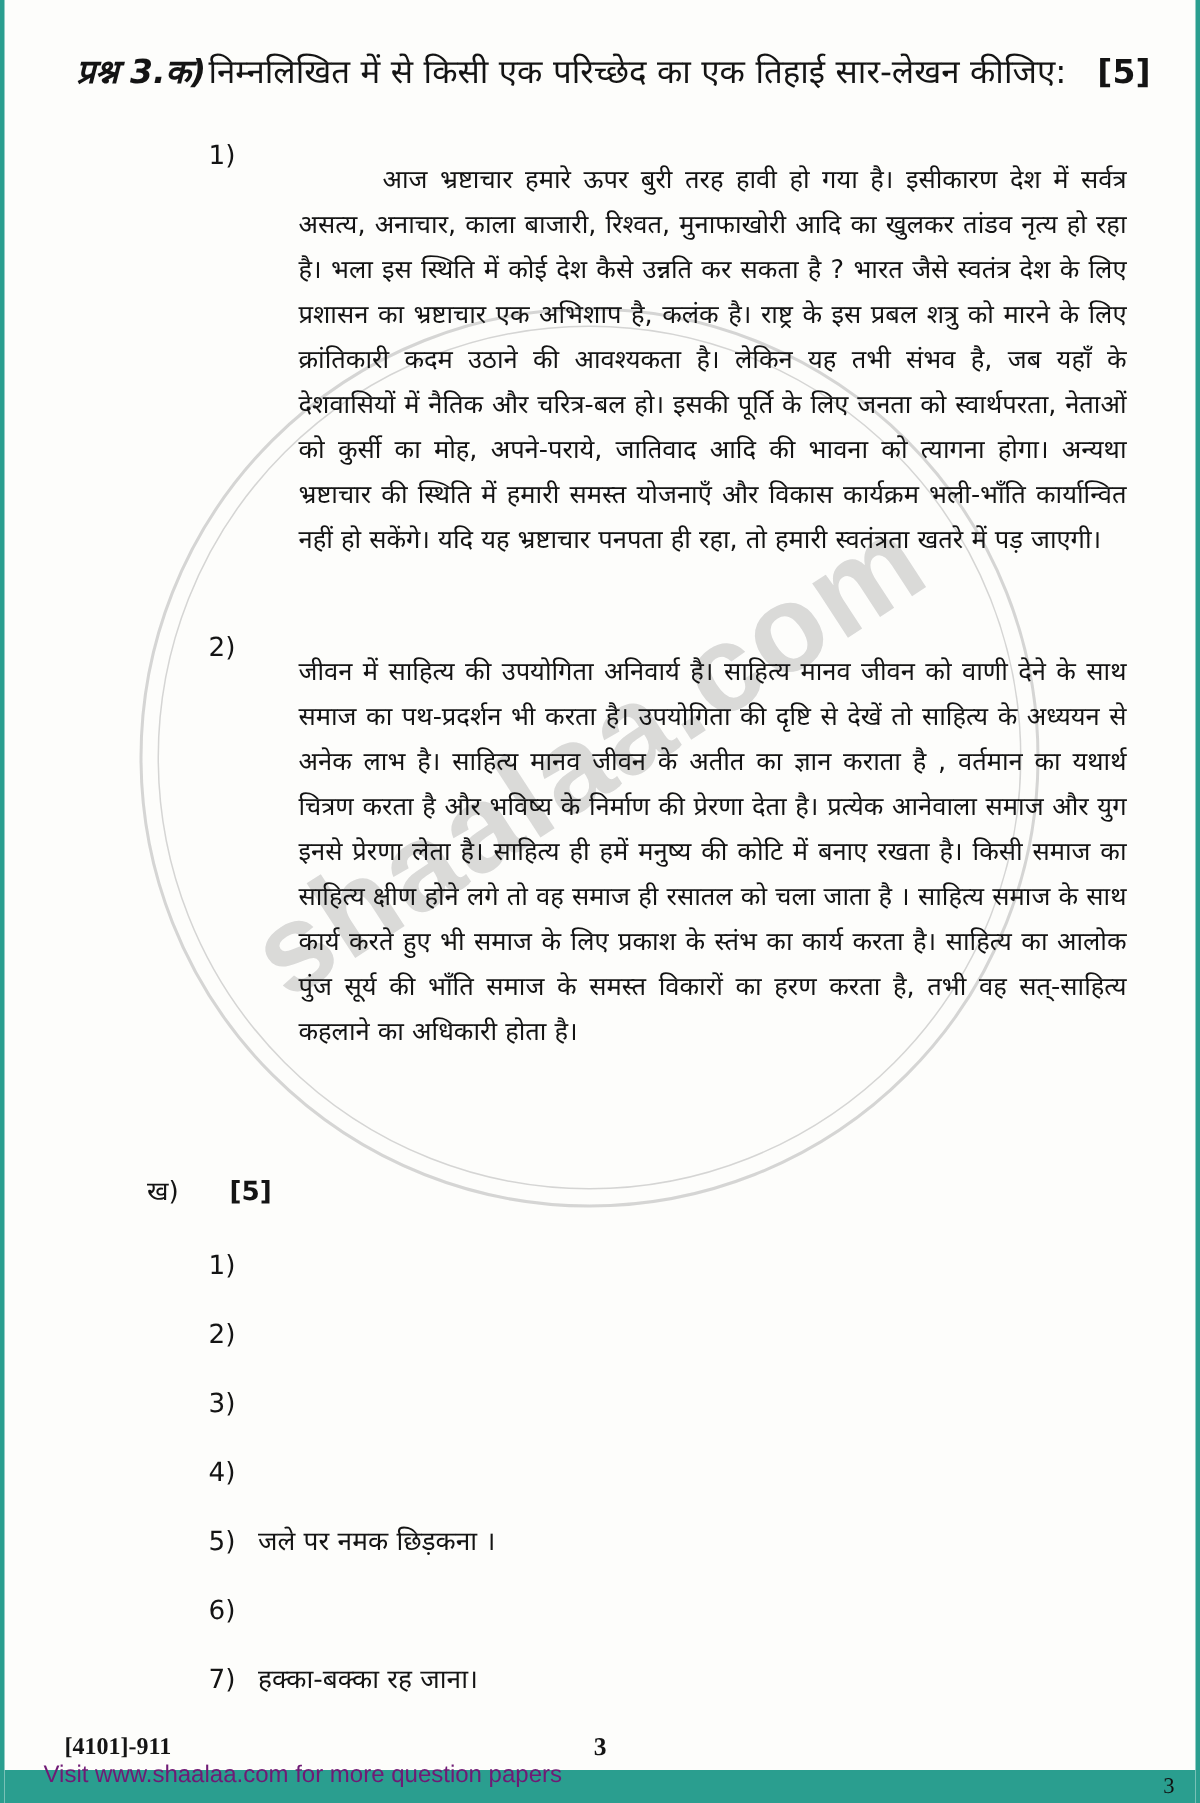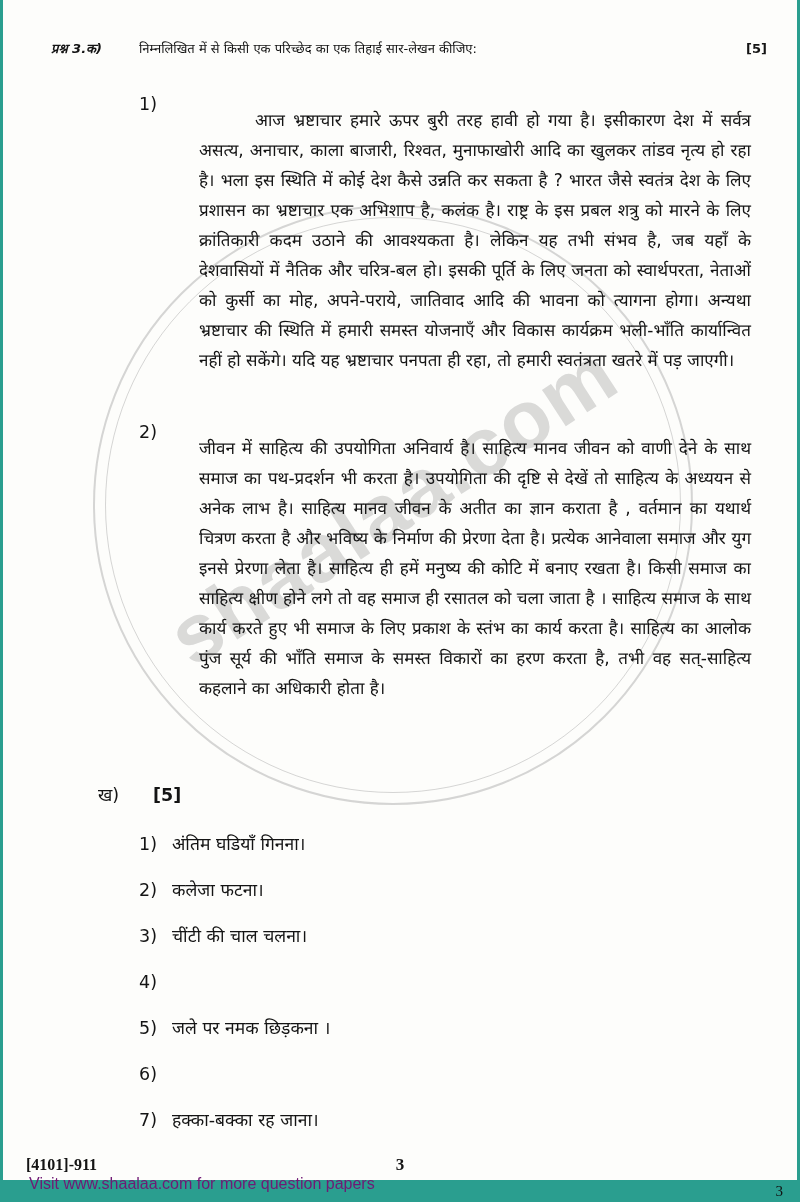--- a/index.html
+++ b/index.html
@@ -23,39 +23,39 @@
   .wm-text{
     position:absolute;left:50%;top:50%;
     transform:translate(-50%,-50%) rotate(-33deg);
     font-family:"Liberation Sans",sans-serif;
     font-size:82px;font-weight:bold;
     color:rgba(150,150,150,.34);
     letter-spacing:2px;white-space:nowrap;
   }
   
   .content{position:relative;z-index:2;padding:34px 30px 0 48px;}
-  .q-header{display:flex;align-items:flex-start;font-size:13px;line-height:29px;}
+  .q-header{display:flex;align-items:flex-start;font-size:22px;line-height:29px;}
   .q-label{font-style:italic;font-weight:bold;width:88px;flex:none;}
   .q-text{flex:1;}
   .marks{font-weight:bold;margin-left:14px;flex:none;}
   .ul{text-underline-offset:3px;}
   .passage{display:flex;margin-top:26px;padding-left:88px;}
   .p-num{width:44px;flex:none;font-size:17.5px;line-height:30px;}
   .p-text{flex:1;margin:16px;font-size:17px;line-height:30px;text-align:justify;}
   .p-text.first-indent{text-indent:56px;}
   .section-b{display:flex;align-items:flex-start;margin-top:62px;padding-left:47px;font-size:17.5px;line-height:29px;}
   .b-label{width:41px;flex:none;}
   .b-text{flex:1;}
   .idiom-list{margin-top:20px;}
   .idiom{display:flex;padding-left:88px;margin-bottom:17px;font-size:17.5px;line-height:29px;}
   .i-num{width:33px;flex:none;}
   .i-text{flex:1;}
   
   .footer-bar{position:absolute;left:0;right:0;bottom:0;height:22px;background:#2a9e8f;z-index:2;}
-  .paper-code{position:absolute;left:23px;bottom:28px;font-weight:bold;font-size:16px;z-index:2;font-family:"Liberation Serif",serif;}
+  .paper-code{position:absolute;left:40px;bottom:28px;font-weight:bold;font-size:16px;z-index:2;font-family:"Liberation Serif",serif;}
   .visit-text{position:absolute;left:26px;bottom:9px;font-size:16px;z-index:3;font-family:"Liberation Sans",sans-serif;color:#701a75;}
   .page-num-center{position:absolute;left:0;right:0;bottom:27px;text-align:center;font-weight:bold;font-size:17px;z-index:2;font-family:"Liberation Serif",serif;}
   .page-num-corner{position:absolute;right:14px;bottom:2px;font-size:15px;z-index:4;font-family:"Liberation Serif",serif;color:#111;}
 </style>
 </head>
 <body>
 
 <div class="page">
 
   <div class="watermark">
@@ -83,29 +83,26 @@
     </div>
 
     <div class="section-b">
       <span class="b-label">ख)</span>
       <span class="marks">[5]</span>
     </div>
 
     <div class="idiom-list">
       <div class="idiom">
         <span class="i-num">1)</span>
-        <span class="i-text">अंतिम घडियाँ गिनना।</span>
       </div>
       <div class="idiom">
         <span class="i-num">2)</span>
-        <span class="i-text">कलेजा फटना।</span>
       </div>
       <div class="idiom">
         <span class="i-num">3)</span>
-        <span class="i-text">चींटी की चाल चलना।</span>
       </div>
       <div class="idiom">
         <span class="i-num">4)</span>
       </div>
       <div class="idiom">
         <span class="i-num">5)</span>
         <span class="i-text">जले पर नमक छिड़कना ।</span>
       </div>
       <div class="idiom">
         <span class="i-num">6)</span>

